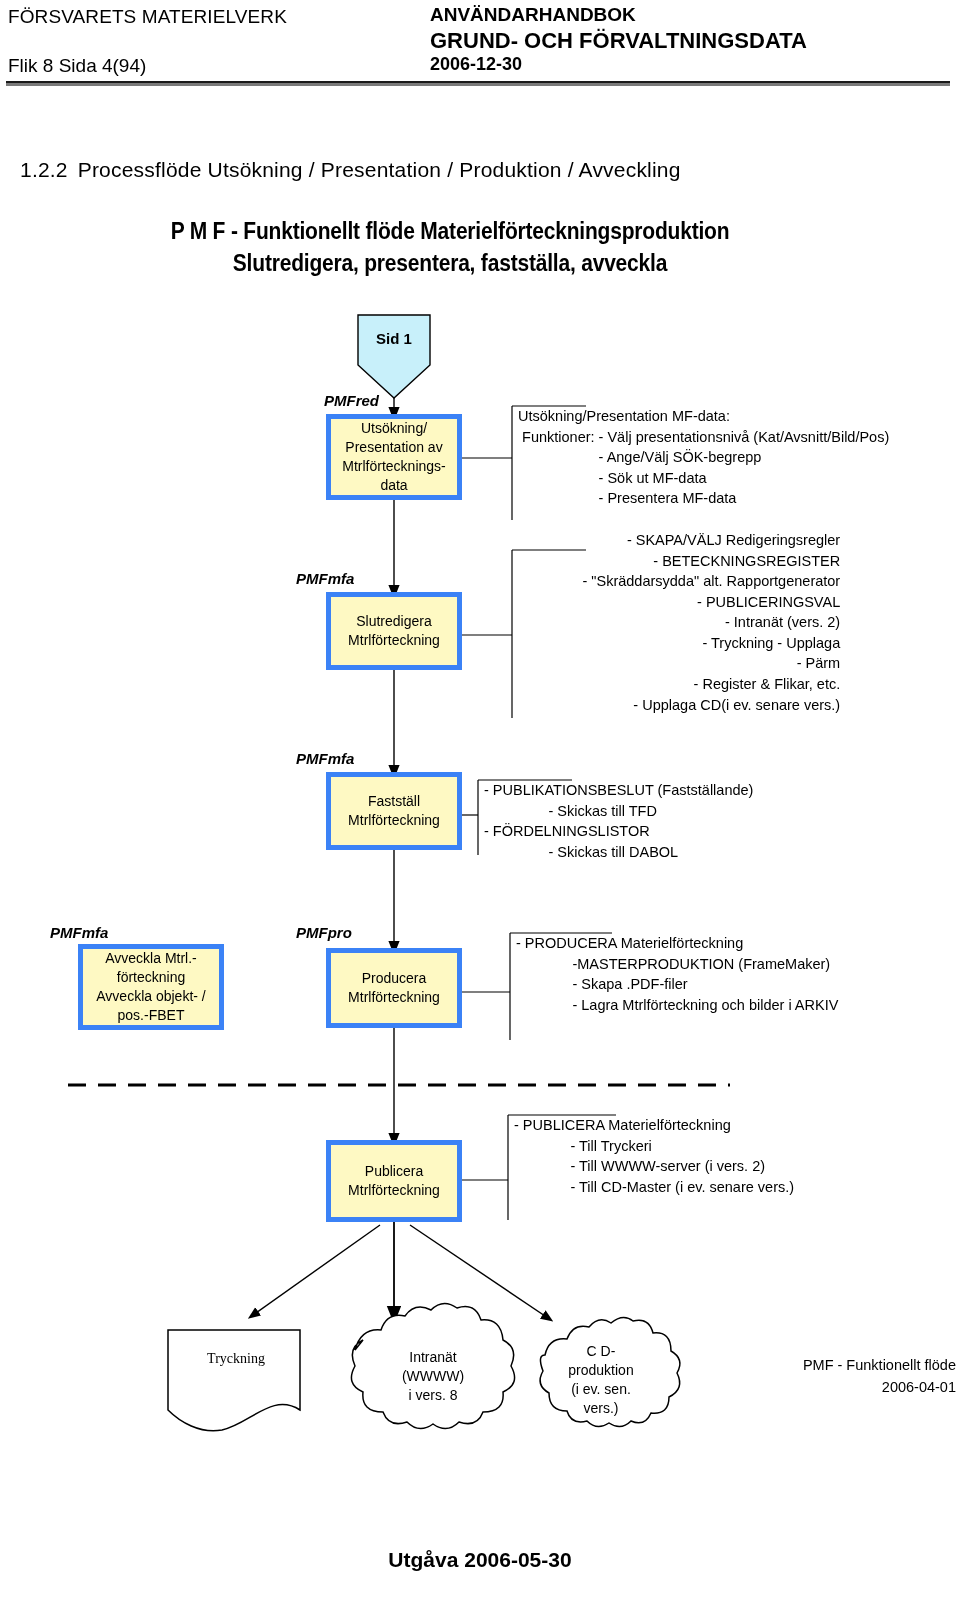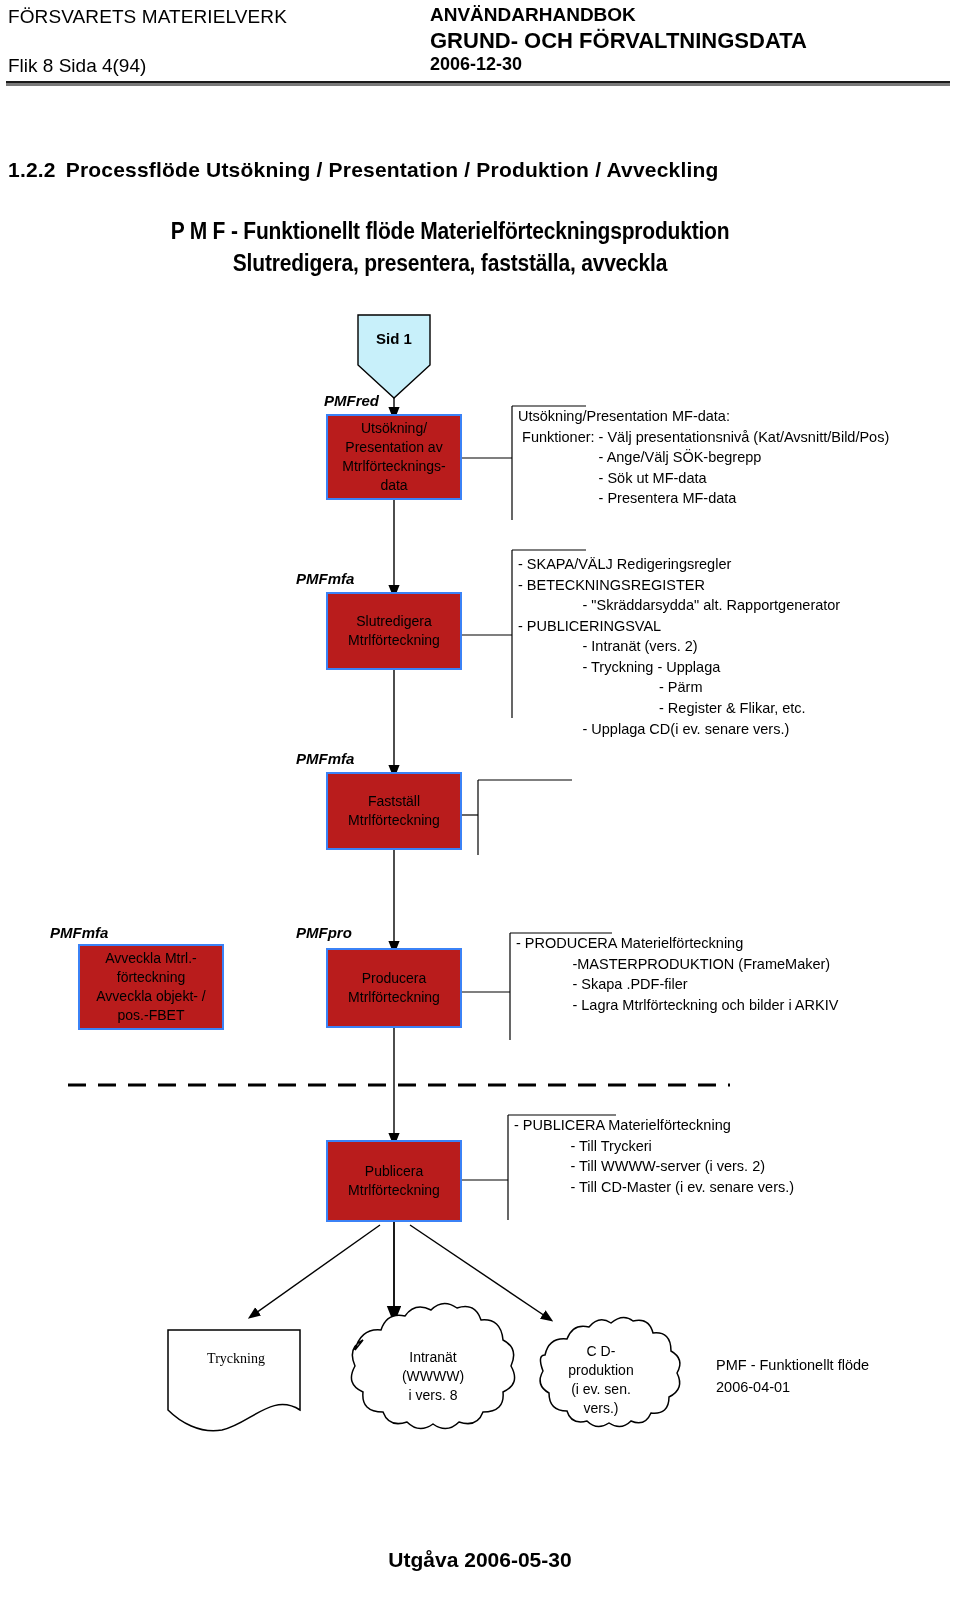--- a/index.html
+++ b/index.html
@@ -58,23 +58,23 @@
     left: 6px; top: 81px;
     width: 944px;
     height: 3px;
     background: #7a7a7a;
     border-top: 2px solid #1a1a1a;
   }
 
   
   .section-heading {
     position: absolute;
-    left: 8px; top: 158px;
+    left: 20px; top: 158px;
     font-size: 21px;
-    font-weight: bold;
+    font-weight: normal;
     letter-spacing: 0.2px;
     white-space: nowrap;
   }
   .section-heading .num { margin-right: 10px; }
 
   
   .diagram {
     position: absolute;
     left: 0; top: 210px;
     width: 960px;
@@ -107,22 +107,22 @@
   .pentagon-label {
     position: absolute;
     width: 100%;
     text-align: center;
     font-size: 15px;
     font-weight: bold;
   }
 
   .proc-box {
     position: absolute;
-    background: #b91c1c;
-    border: 2px solid #3b82f6;
+    background: #fef9c3;
+    border: 5px solid #3b82f6;
     box-sizing: border-box;
     display: flex;
     align-items: center;
     justify-content: center;
     text-align: center;
     font-size: 14px;
     line-height: 1.35;
     padding: 2px 3px;
   }
 
@@ -144,21 +144,21 @@
   .term-label {
     position: absolute;
     text-align: center;
     font-size: 14px;
     line-height: 1.35;
     white-space: pre;
   }
 
   .caption {
     position: absolute;
-    text-align: left;
+    text-align: right;
     font-size: 14.5px;
     line-height: 1.5;
     white-space: pre;
   }
 
   svg.overlay {
     position: absolute;
     left: 0; top: 0;
     width: 960px;
     height: 1260px;
@@ -286,30 +286,34 @@
 
   <div class="proc-box" style="left:326px; top:930px; width:136px; height:82px; white-space:pre;">Publicera
 Mtrlförteckning</div>
 
   <div class="anno" style="left:518px; top:196px;">Utsökning/Presentation MF-data:
  Funktioner: - Välj presentationsnivå (Kat/Avsnitt/Bild/Pos)
                     - Ange/Välj SÖK-begrepp
                     - Sök ut MF-data
                     - Presentera MF-data</div>
 
-  <div class="anno" style="left:518px; top:344px;">- SKAPA/VÄLJ Redigeringsregler
+  <div class="anno" style="left:518px; top:320px;text-align:right;">- SKAPA/VÄLJ Redigeringsregler
 - BETECKNINGSREGISTER
                 - "Skräddarsydda" alt. Rapportgenerator
 - PUBLICERINGSVAL
                 - Intranät (vers. 2)
                 - Tryckning - Upplaga
                                    - Pärm
                                    - Register &amp; Flikar, etc.
                 - Upplaga CD(i ev. senare vers.)</div>
 
+  <div class="anno" style="left:484px; top:570px;">- PUBLIKATIONSBESLUT (Fastställande)
+                - Skickas till TFD
+- FÖRDELNINGSLISTOR
+                - Skickas till DABOL</div>
 
   <div class="anno" style="left:516px; top:723px;">- PRODUCERA Materielförteckning
               -MASTERPRODUKTION (FrameMaker)
               - Skapa .PDF-filer
               - Lagra Mtrlförteckning och bilder i ARKIV</div>
 
   <div class="anno" style="left:514px; top:905px;">- PUBLICERA Materielförteckning
               - Till Tryckeri
               - Till WWWW-server (i vers. 2)
               - Till CD-Master (i ev. senare vers.)</div>

